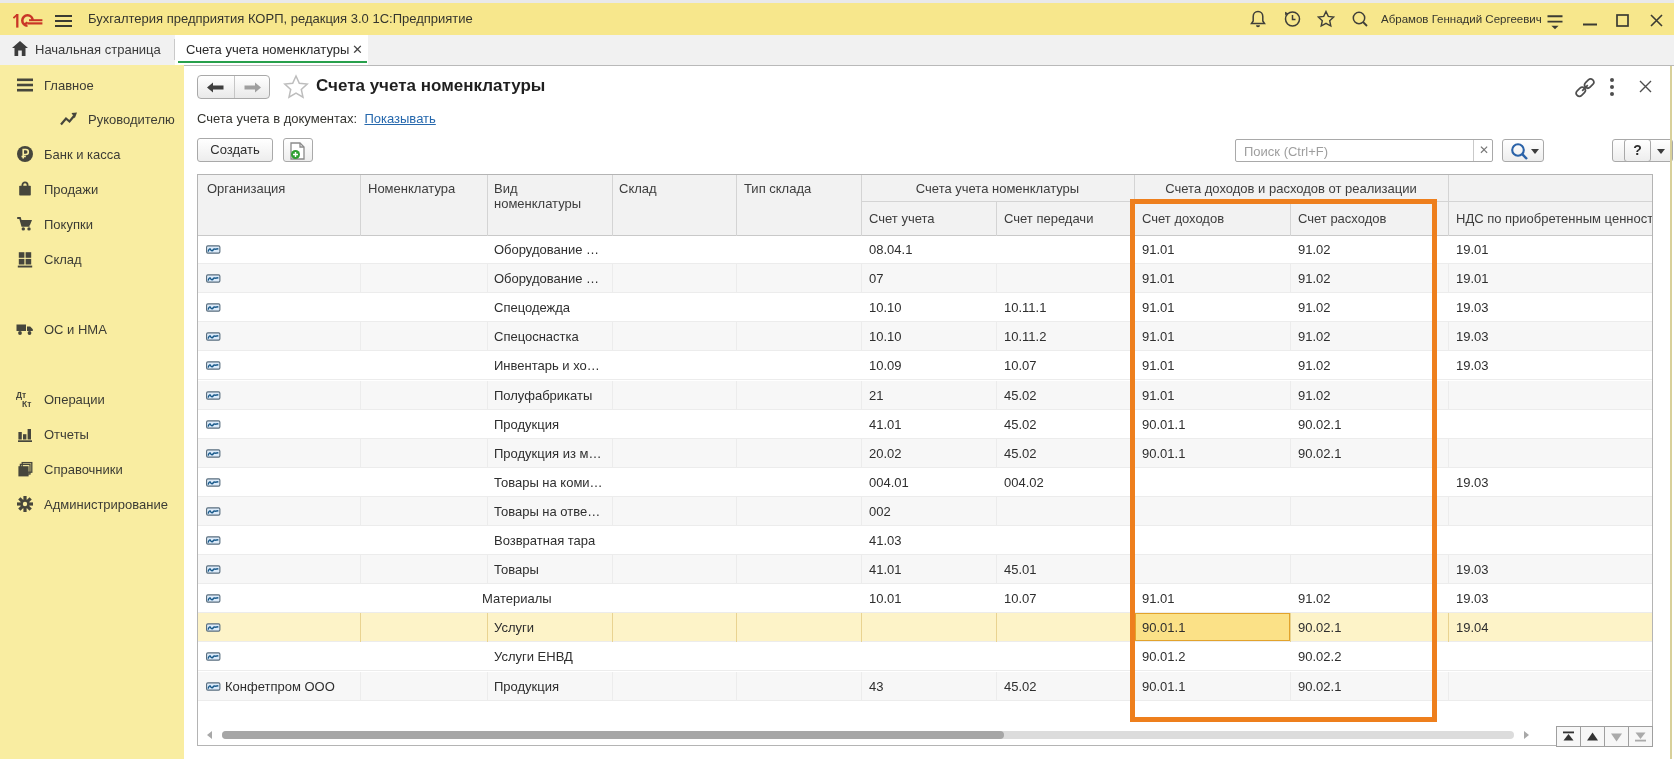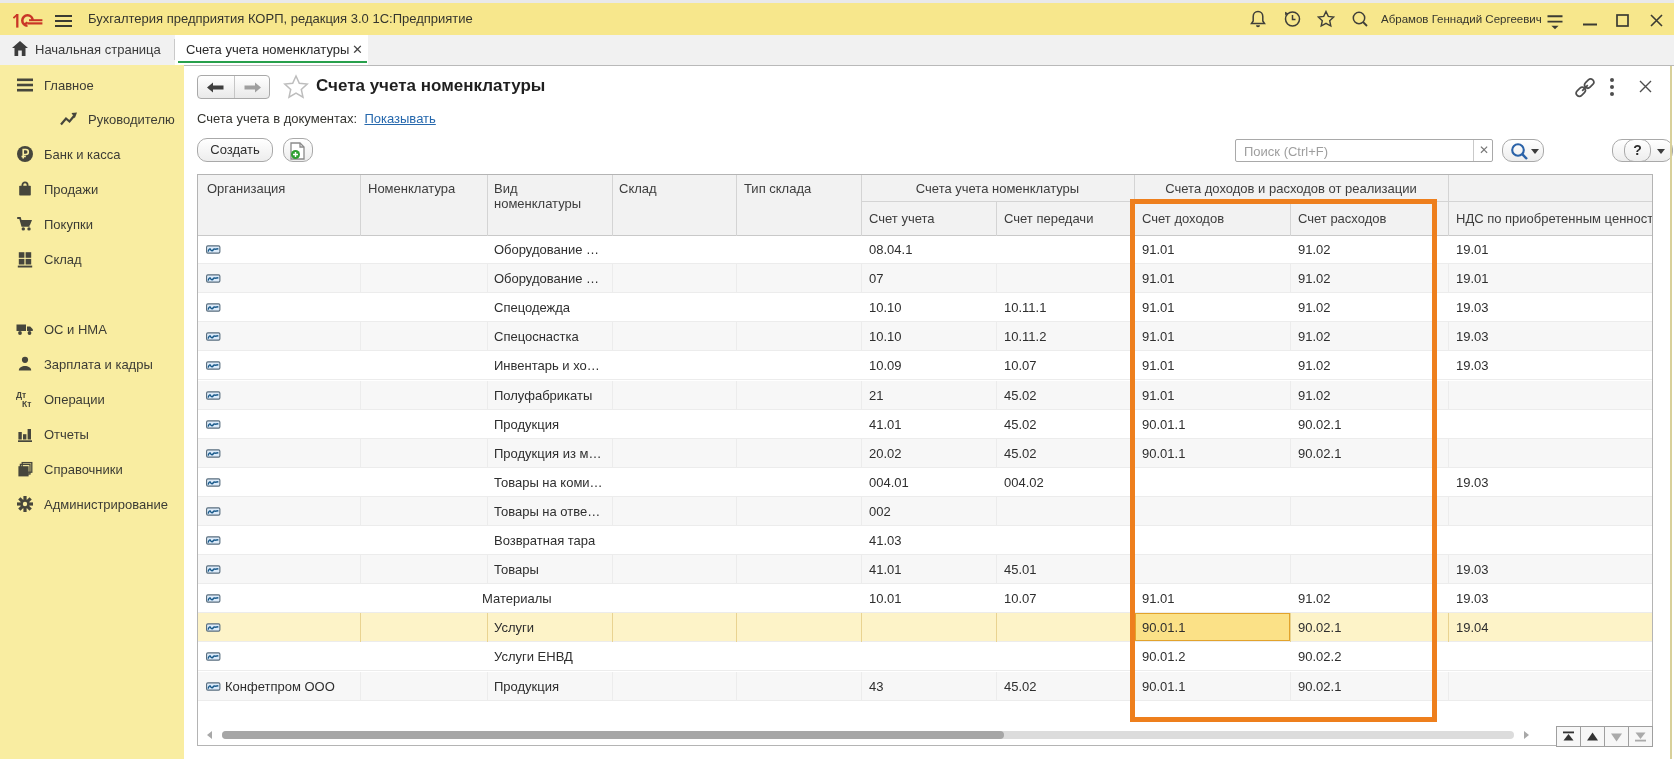--- a/index.html
+++ b/index.html
@@ -22,21 +22,21 @@
 .mi .lbl { position:absolute; left:44px; top:10px; font-size:13px; color:#3c3c35; }
 .mi svg { position:absolute; left:16px; top:8px; }
 #main { left:184px; top:63px; width:1490px; height:696px; background:#fff; }
 
 #navbtns { left:13px; top:12px; width:73px; height:24px; border:1px solid #a9a9a9; border-radius:4px;
   background:linear-gradient(#ffffff,#e9e9e9); }
 #navbtns .sep { position:absolute; left:36px; top:0; width:1px; height:22px; background:#c6c6c6; }
 #formtitle { left:132px; top:13px; font-size:17px; font-weight:bold; color:#1f1f1f; }
 #line2 { left:13px; top:48px; font-size:13px; color:#33332e; }
 #line2 a { color:#2668ad; }
-.btn { position:absolute; border:1px solid #a9a9a9; border-radius:10px; background:linear-gradient(#ffffff,#ededed); }
+.btn { position:absolute; border:1px solid #a9a9a9; border-radius:3px; background:linear-gradient(#ffffff,#ededed); }
 #btn-create { left:13px; top:75px; width:76px; height:24px; font-size:13px; color:#2e2e2e; text-align:center; line-height:22px; }
 #btn-newdoc { left:99px; top:75px; width:30px; height:24px; }
 #search { left:1051px; top:76px; width:258px; height:23px; border:1px solid #a9a9a9; border-radius:2px; background:#fff; }
 #search .ph { position:absolute; left:8px; top:4px; font-size:13px; color:#9e9e9e; }
 #search .sd { position:absolute; left:237px; top:0px; width:1px; height:21px; background:#c9c9c9; }
 #search .sx { position:absolute; left:243px; top:3px; font-size:12px; color:#777; }
 #btn-mag { left:1318px; top:76px; width:42px; height:23px; }
 #btn-more { left:1428px; top:76px; width:61px; height:23px; font-size:13px; color:#2e2e2e; text-align:right; }
 #btn-help { left:1440px; top:76px; width:27px; height:23px; font-size:14px; font-weight:bold; color:#2e2e2e; text-align:center; line-height:21px; }
 
@@ -186,27 +186,20 @@
     </div>
     <div class="mi" style="top: 247.51px;">
       <svg width="18" height="18" viewBox="0 0 18 18">
         <rect x="0.5" y="4.5" width="9.5" height="6.5" fill="#46463c"></rect>
         <path d="M11,6.5 H14.2 L16.8,9.3 V11 H11 Z" fill="#46463c"></path>
         <circle cx="4" cy="13" r="1.9" fill="#46463c"></circle>
         <circle cx="13.5" cy="13" r="1.9" fill="#46463c"></circle>
       </svg>
       <span class="lbl">ОС и НМА</span>
     </div>
-    <div class="mi" style="top: 282.44px;">
-      <svg width="18" height="18" viewBox="0 0 18 18">
-        <circle cx="9" cy="4.8" r="3.1" fill="#46463c"></circle>
-        <path d="M2.8,15.5 C2.8,9.5 15.2,9.5 15.2,15.5 Z" fill="#46463c"></path>
-      </svg>
-      <span class="lbl">Зарплата и кадры</span>
-    </div>
     <div class="mi" style="top: 317.37px;">
       <svg width="18" height="18" viewBox="0 0 18 18">
         <text x="0" y="8" font-size="8.5" font-weight="bold" fill="#46463c" font-family="Liberation Sans">Дт</text>
         <text x="6" y="16.5" font-size="8.5" font-weight="bold" fill="#46463c" font-family="Liberation Sans">Кт</text>
       </svg>
       <span class="lbl">Операции</span>
     </div>
     <div class="mi" style="top: 352.3px;">
       <svg width="18" height="18" viewBox="0 0 18 18">
         <g fill="#46463c">

